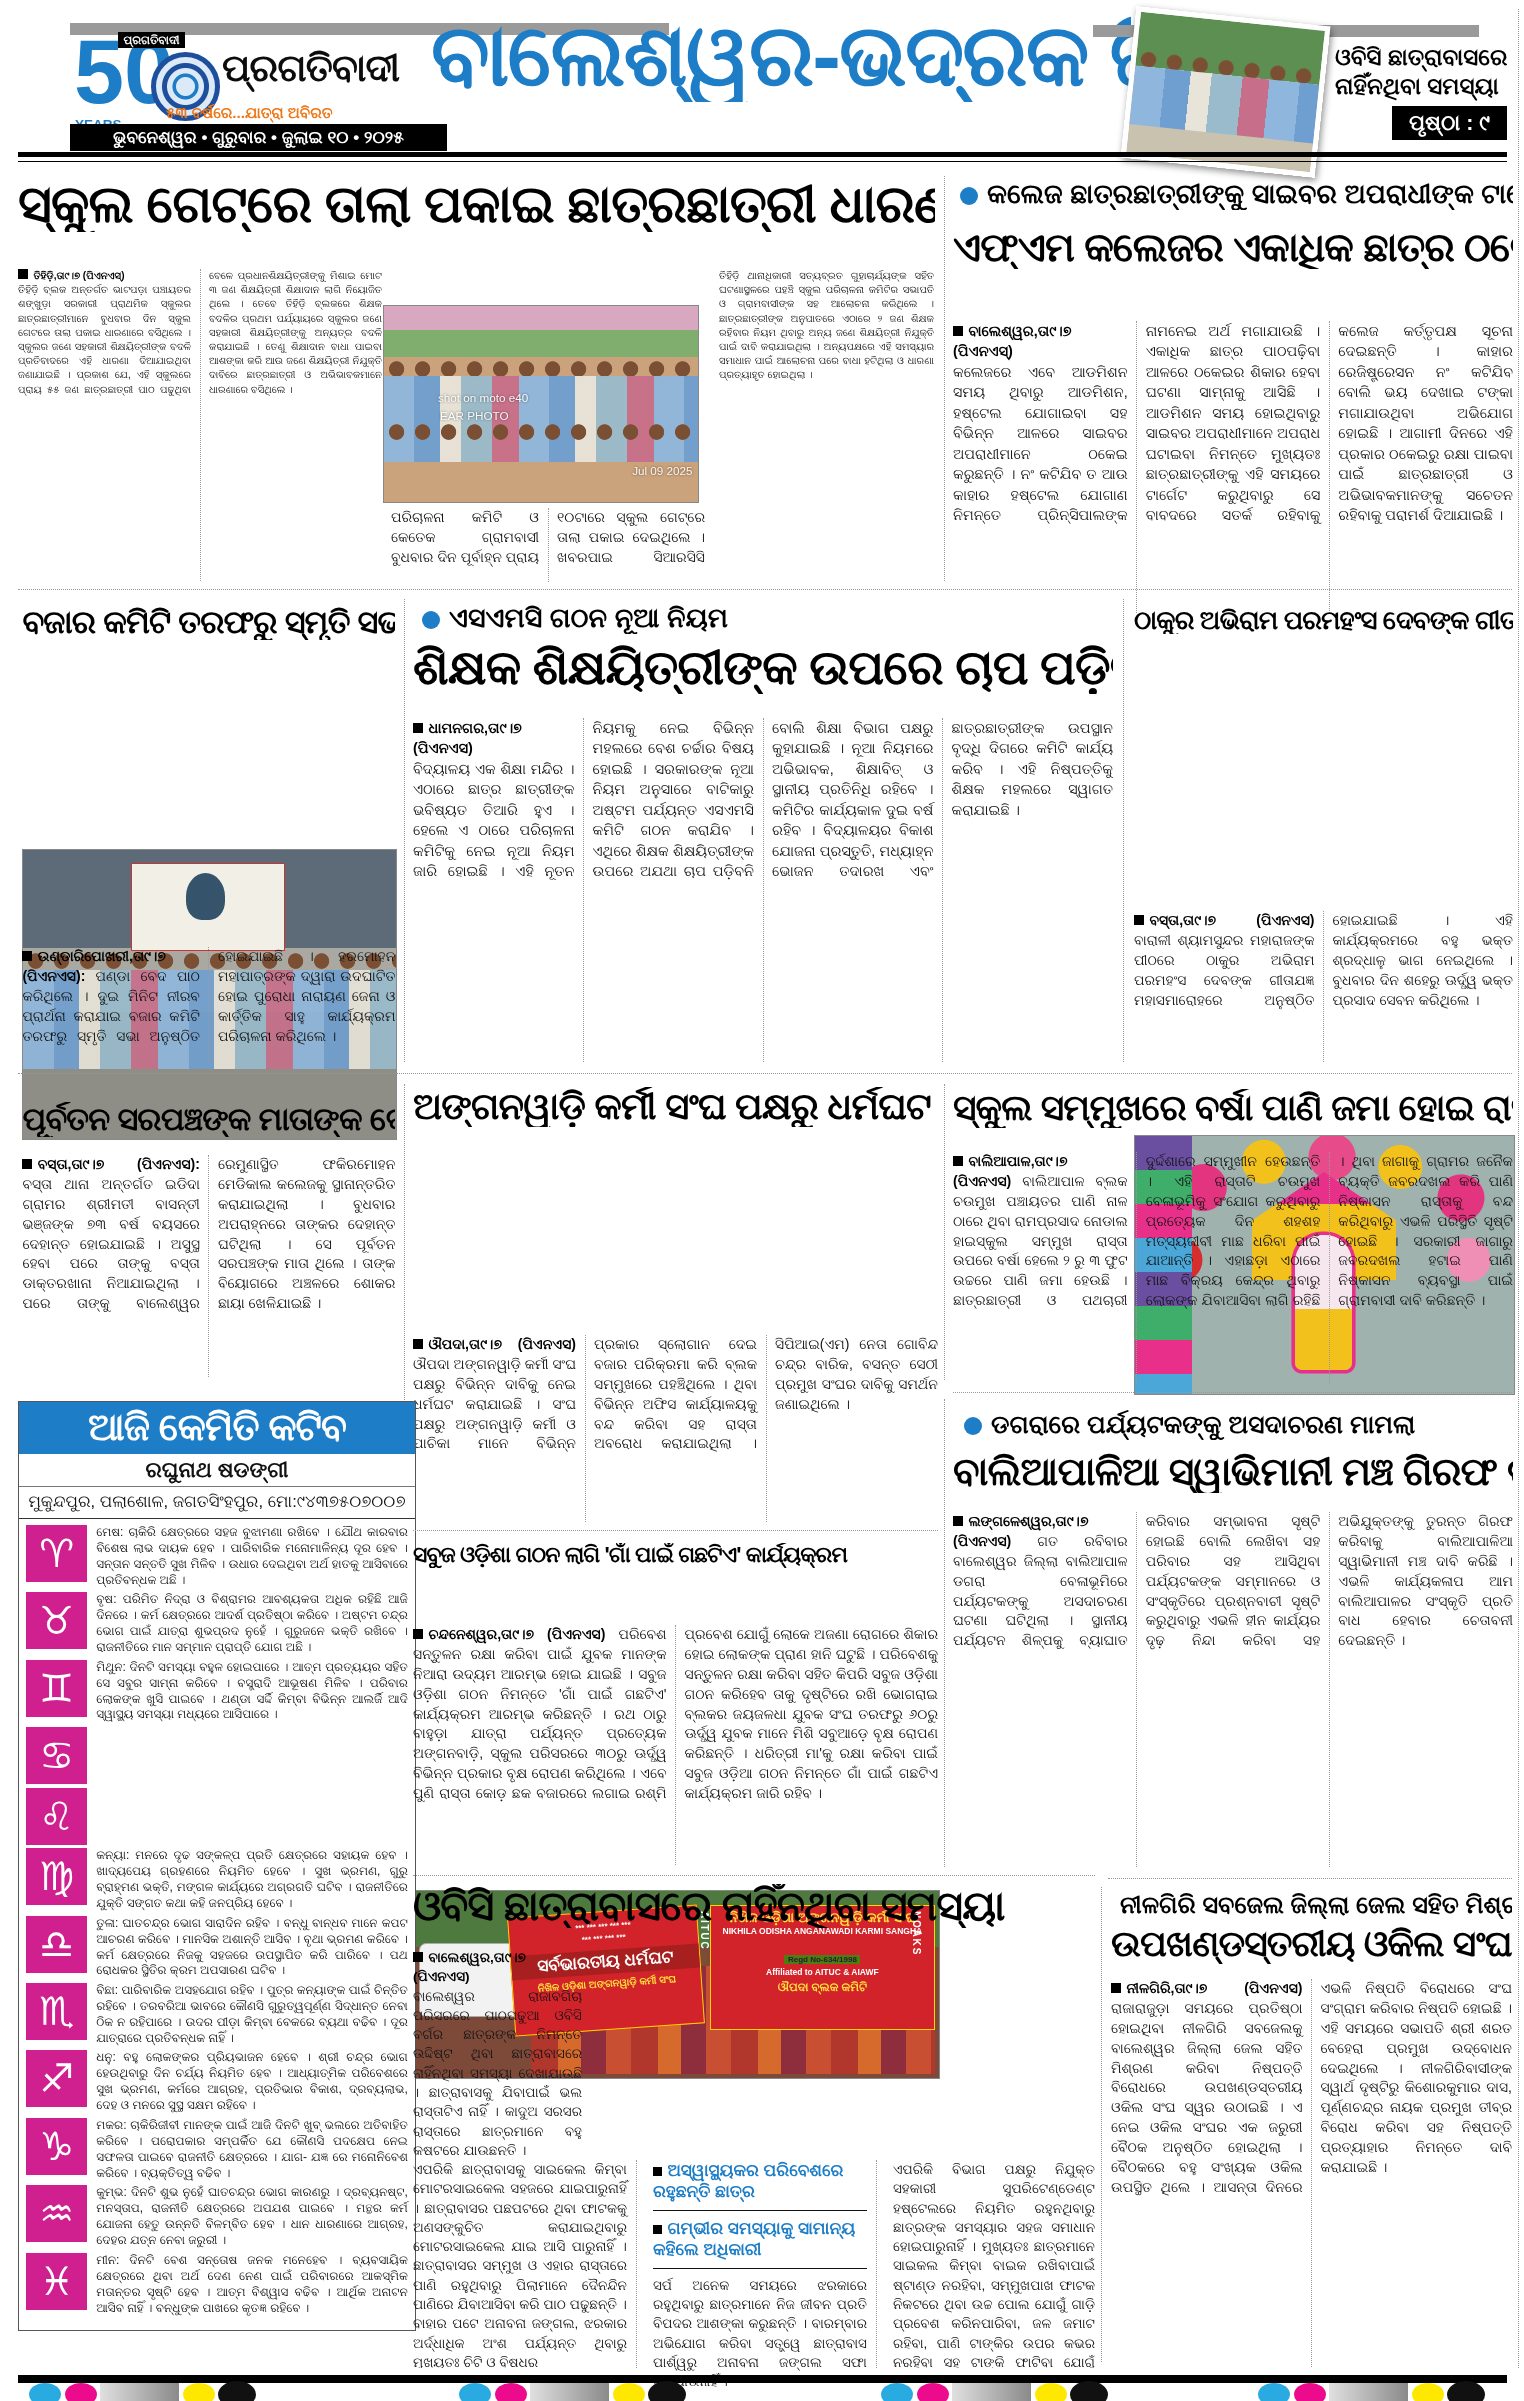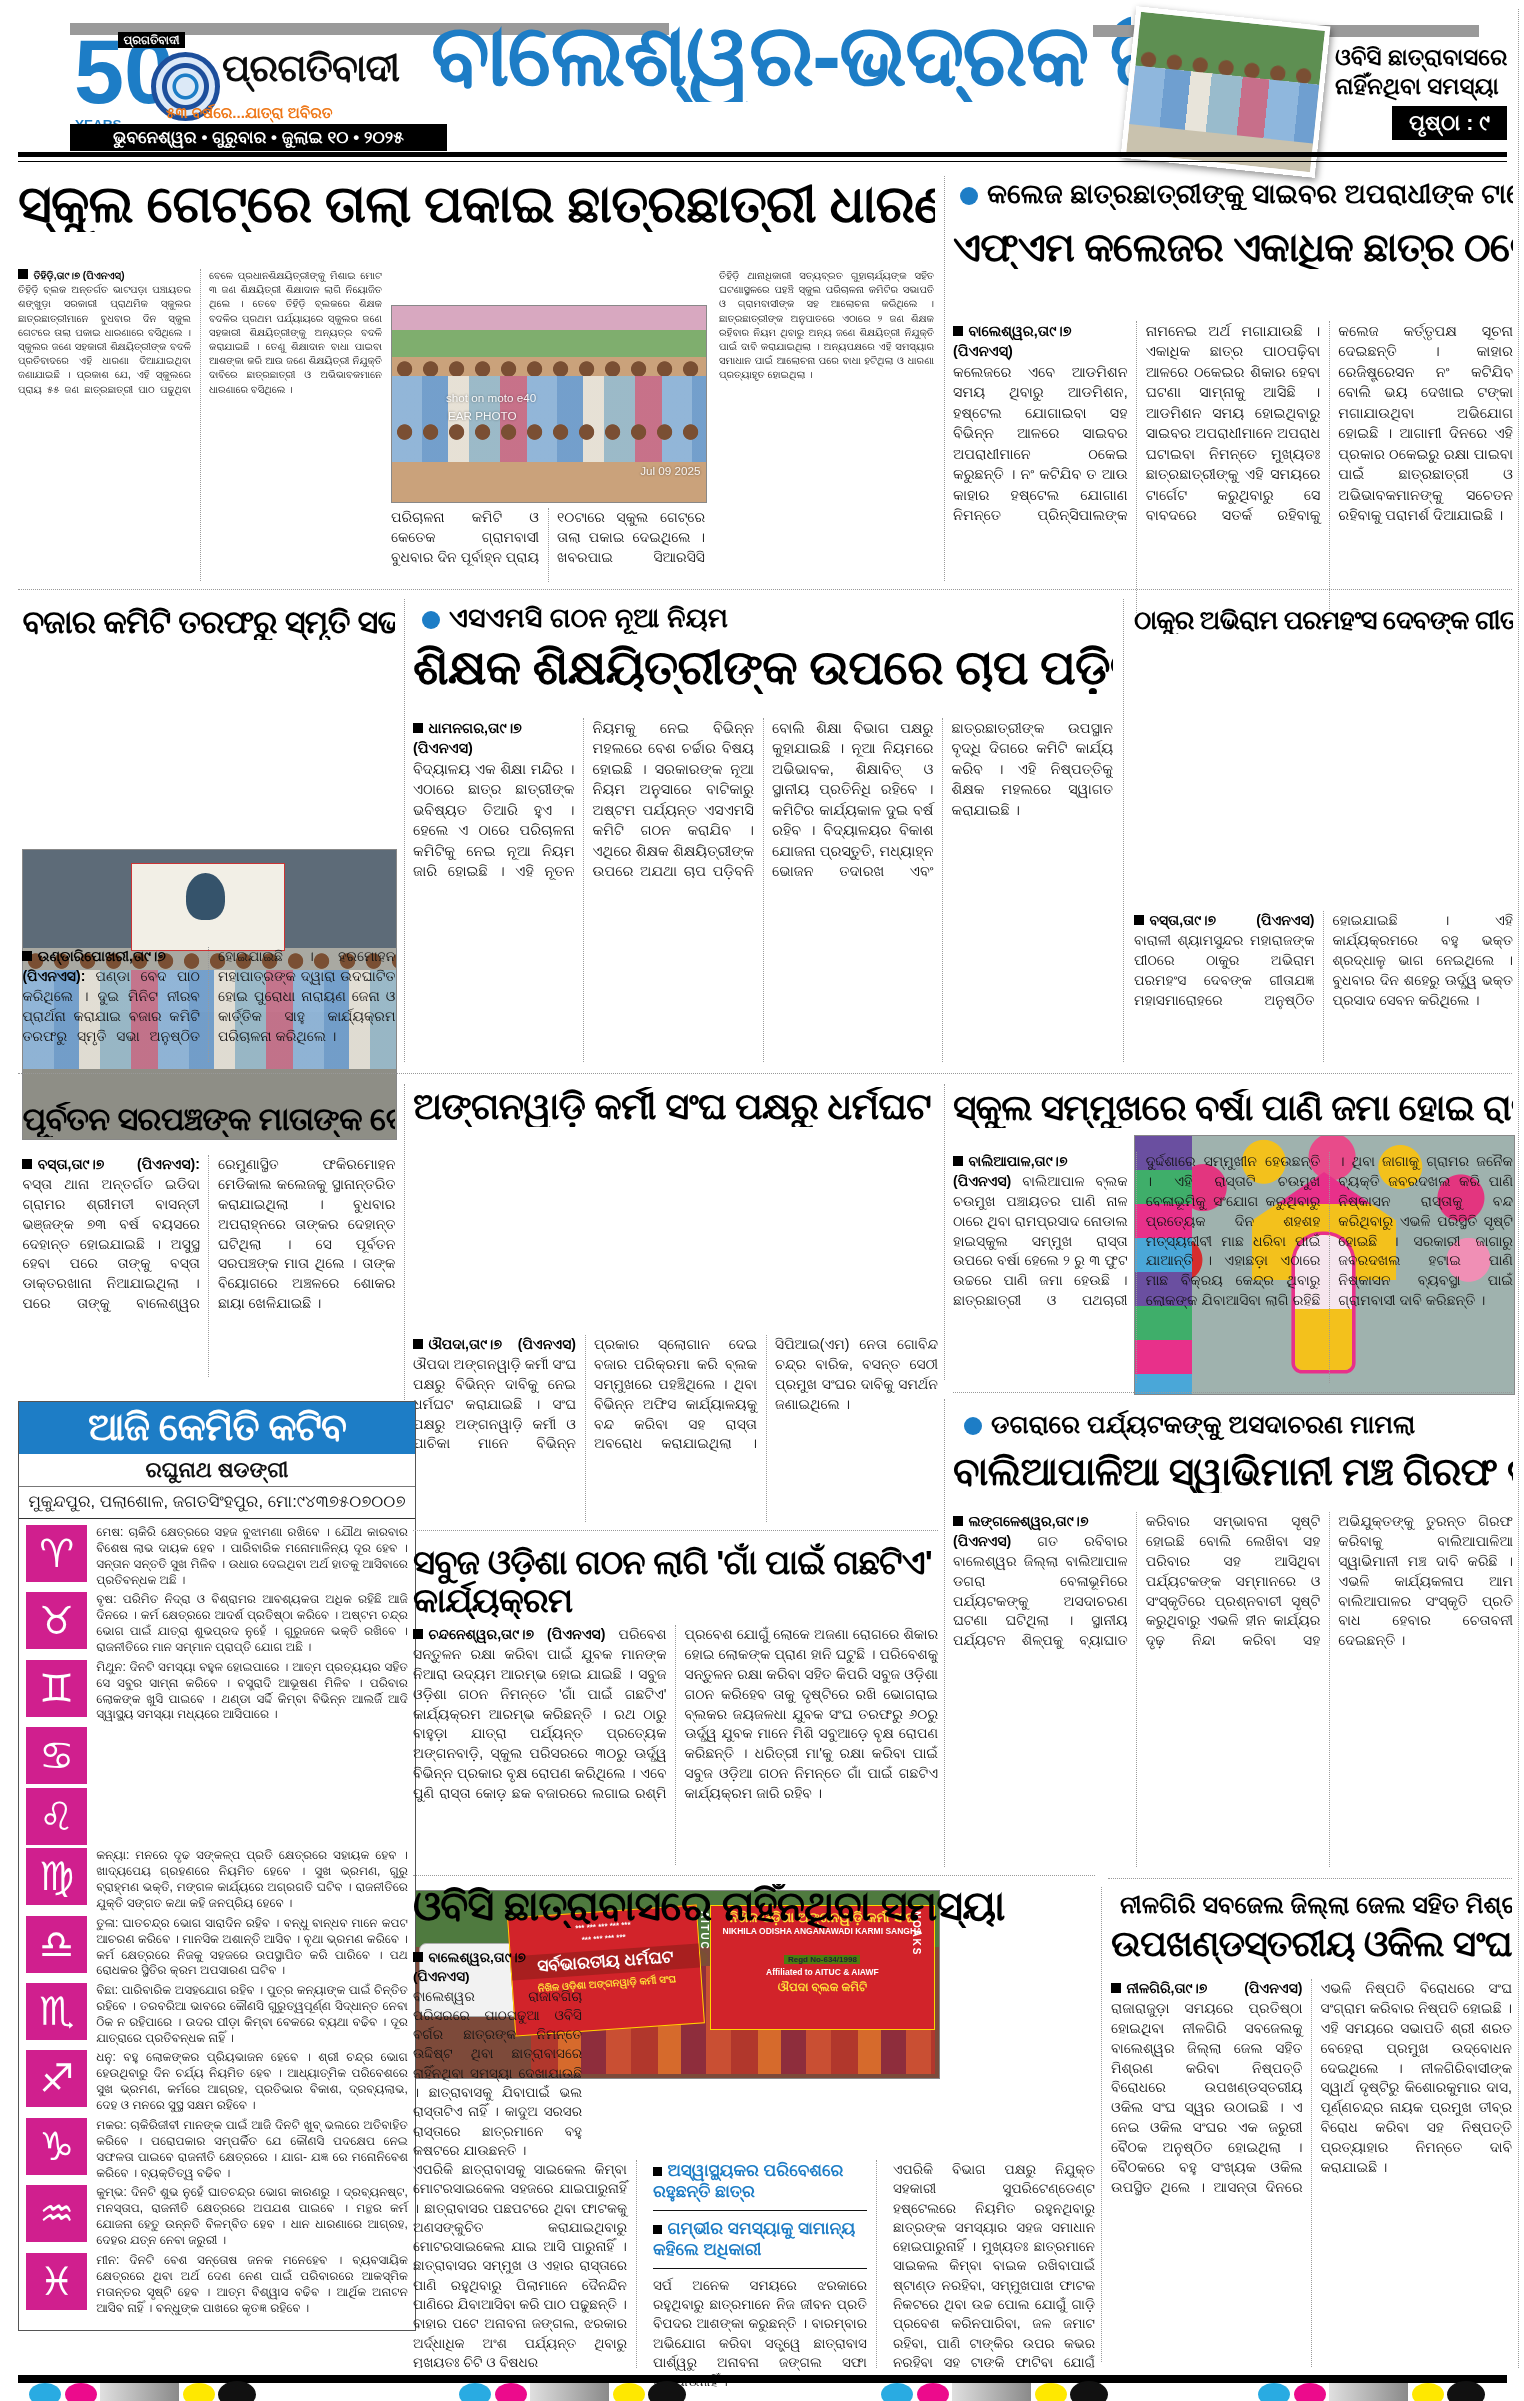--- a/index.html
+++ b/index.html
@@ -57,21 +57,21 @@
     <div class="abs" style="left:1392px;top:106px;width:115px;height:34px;background:#000;color:#fff;font-size:21.5px;font-weight:700;display:flex;align-items:center;justify-content:center;">ପୃଷ୍ଠା : ୯</div>
     <div class="abs" style="left:18px;top:152px;width:1489px;height:3.6px;border-top:5.4px solid #000;border-bottom:1.8px solid #000;"></div>
   </div>
 
   <div>
     <div class="abs hl" style="left:18px;top:176px;width:917px;font-size:52px;">ସ୍କୁଲ ଗେଟ୍‌ରେ ତାଲା ପକାଇ ଛାତ୍ରଛାତ୍ରୀ ଧାରଣାରେ ବସିଲେ</div>
     <div class="abs bodytx c2" style="left:18px;top:269px;width:364px;height:312px;">
       <div class="byline"><span class="sq"></span><span>ତିହିଡ଼ି,ତା୯।୭ (ପିଏନଏସ୍)</span></div>
       <span>ତିହିଡ଼ି ବ୍ଲକ ଅନ୍ତର୍ଗତ ଭାଟପଡ଼ା ପଞ୍ଚାୟତର ଶଙ୍ଖୁଡ଼ା ସରକାରୀ ପ୍ରାଥମିକ ସ୍କୁଲର ଛାତ୍ରଛାତ୍ରୀମାନେ ବୁଧବାର ଦିନ ସ୍କୁଲ ଗେଟରେ ତାଲା ପକାଇ ଧାରଣାରେ ବସିଥିଲେ । ସ୍କୁଲର ଜଣେ ସହକାରୀ ଶିକ୍ଷୟିତ୍ରୀଙ୍କ ବଦଳି ପ୍ରତିବାଦରେ ଏହି ଧାରଣା ଦିଆଯାଇଥିବା ଜଣାଯାଇଛି । ପ୍ରକାଶ ଯେ, ଏହି ସ୍କୁଲରେ ପ୍ରାୟ ୫୫ ଜଣ ଛାତ୍ରଛାତ୍ରୀ ପାଠ ପଢୁଥିବା ବେଳେ ପ୍ରଧାନଶିକ୍ଷୟିତ୍ରୀଙ୍କୁ ମିଶାଇ ମୋଟ ୩ ଜଣ ଶିକ୍ଷୟିତ୍ରୀ ଶିକ୍ଷାଦାନ ଲାଗି ନିୟୋଜିତ ଥିଲେ । ତେବେ ତିହିଡ଼ି ବ୍ଲକରେ ଶିକ୍ଷକ ବଦଳିର ପ୍ରଥମ ପର୍ଯ୍ୟାୟରେ ସ୍କୁଲର ଜଣେ ସହକାରୀ ଶିକ୍ଷୟିତ୍ରୀଙ୍କୁ ଅନ୍ୟତ୍ର ବଦଳି କରାଯାଇଛି । ତେଣୁ ଶିକ୍ଷାଦାନ ବାଧା ପାଇବା ଆଶଙ୍କା କରି ଆଉ ଜଣେ ଶିକ୍ଷୟିତ୍ରୀ ନିଯୁକ୍ତି ଦାବିରେ ଛାତ୍ରଛାତ୍ରୀ ଓ ଅଭିଭାବକମାନେ ଧାରଣାରେ ବସିଥିଲେ ।</span>
     </div>
-    <div class="abs photo" style="left:391px;top:305px;width:314px;height:196px;border:0.9px solid #888;background:linear-gradient(180deg,#d8a8c0 0 12%,#7fae6e 12% 26%,#caa27b 26% 100%);">
+    <div class="abs photo" style="left:383px;top:305px;width:314px;height:196px;border:0.9px solid #888;background:linear-gradient(180deg,#d8a8c0 0 12%,#7fae6e 12% 26%,#caa27b 26% 100%);">
       <div class="abs heads" style="left:0;top:52px;width:100%;height:21.5px;"></div>
       <div class="abs shirts" style="left:0;top:70px;width:100%;height:86px;opacity:.95;"></div>
       <div class="abs heads" style="left:0;top:115px;width:100%;height:21.5px;"></div>
       <div class="wm" style="left:54px;top:85px;">shot on moto e40</div>
       <div class="wm" style="left:56px;top:103px;">EAR PHOTO</div>
       <div class="wm" style="right:5.4px;bottom:25px;">Jul 09 2025</div>
     </div>
     <div class="abs bodytx c2" style="left:391px;top:508px;width:314px;height:74px;font-size:14px;"><span>ପରିଚାଳନା କମିଟି ଓ କେତେକ ଗ୍ରାମବାସୀ ବୁଧବାର ଦିନ ପୂର୍ବାହ୍ନ ପ୍ରାୟ ୧୦ଟାରେ ସ୍କୁଲ ଗେଟ୍‌ରେ ତାଲା ପକାଇ ଦେଇଥିଲେ । ଖବରପାଇ ସିଆରସିସି ତ୍ରିନାଥ ସେଠୀ ଘଟଣାସ୍ଥଳରେ ପହଞ୍ଚି ସେମାନଙ୍କୁ ବୁଝାଇବାକୁ ଚେଷ୍ଟା କରି ବିଫଳ ହୋଇଥିଲେ ।</span></div>
     <div class="abs bodytx" style="left:719px;top:269px;width:215px;height:312px;"><span>ତିହିଡ଼ି ଥାନାଧିକାରୀ ସତ୍ୟବ୍ରତ ଗୁହାଚାର୍ଯ୍ୟଙ୍କ ସହିତ ଘଟଣାସ୍ଥଳରେ ପହଞ୍ଚି ସ୍କୁଲ ପରିଚାଳନା କମିଟିର ସଭାପତି ଓ ଗ୍ରାମବାସୀଙ୍କ ସହ ଆଲୋଚନା କରିଥିଲେ । ଛାତ୍ରଛାତ୍ରୀଙ୍କ ଅନୁପାତରେ ଏଠାରେ ୨ ଜଣ ଶିକ୍ଷକ ରହିବାର ନିୟମ ଥିବାରୁ ଅନ୍ୟ ଜଣେ ଶିକ୍ଷୟିତ୍ରୀ ନିଯୁକ୍ତି ପାଇଁ ଦାବି କରାଯାଇଥିଲା । ଅନ୍ୟପକ୍ଷରେ ଏହି ସମସ୍ୟାର ସମାଧାନ ପାଇଁ ଆଲୋଚନା ପରେ ବାଧା ହଟିଥିଲା ଓ ଧାରଣା ପ୍ରତ୍ୟାହୃତ ହୋଇଥିଲା ।</span></div>
   </div>
@@ -249,21 +249,21 @@
       <div class="astro-row">
           <div class="astro-ic">♓</div>
           <div class="astro-tx"><span>ମୀନ:</span> <span>ଦିନଟି ବେଶ ସନ୍ତୋଷ ଜନକ ମନେହେବ । ବ୍ୟବସାୟିକ କ୍ଷେତ୍ରରେ ଥିବା ଅର୍ଥ ଦେଣ ନେଣ ପାଇଁ ପରିବାରରେ ଆକସ୍ମିକ ମତାନ୍ତର ସୃଷ୍ଟି ହେବ । ଆତ୍ମ ବିଶ୍ୱାସ ବଢିବ । ଆର୍ଥିକ ଅନାଟନ ଆସିବ ନାହିଁ । ବନ୍ଧୁଙ୍କ ପାଖରେ କୃତଜ୍ଞ ରହିବେ ।</span></div>
         </div>
     </div>
   </div>
 
   <div class="abs hdot" style="left:413px;top:1530px;width:525px;"></div>
 
   <div>
-    <div class="abs hl wrap" style="left:413px;top:1543px;width:525px;font-size:34px;line-height:1.12;">ସବୁଜ ଓଡ଼ିଶା ଗଠନ ଲାଗି 'ଗାଁ ପାଇଁ ଗଛଟିଏ' କାର୍ଯ୍ୟକ୍ରମ</div>
+    <div class="abs hl wrap" style="left:413px;top:1543px;width:525px;font-size:22px;line-height:1.12;">ସବୁଜ ଓଡ଼ିଶା ଗଠନ ଲାଗି 'ଗାଁ ପାଇଁ ଗଛଟିଏ' କାର୍ଯ୍ୟକ୍ରମ</div>
     <div class="abs bodytx c2" style="left:413px;top:1625px;width:525px;height:240px;font-size:14px;">
       <span class="byline"><span class="sq"></span><span>ଚନ୍ଦନେଶ୍ୱର,ତା୯।୭ (ପିଏନଏସ)</span></span>
       <span>ପରିବେଶ ସନ୍ତୁଳନ ରକ୍ଷା କରିବା ପାଇଁ ଯୁବକ ମାନଙ୍କ ନିଆରା ଉଦ୍ୟମ ଆରମ୍ଭ ହୋଇ ଯାଇଛି । ସବୁଜ ଓଡ଼ିଶା ଗଠନ ନିମନ୍ତେ 'ଗାଁ ପାଇଁ ଗଛଟିଏ' କାର୍ଯ୍ୟକ୍ରମ ଆରମ୍ଭ କରିଛନ୍ତି । ରଥ ଠାରୁ ବାହୁଡ଼ା ଯାତ୍ରା ପର୍ଯ୍ୟନ୍ତ ପ୍ରତ୍ୟେକ ଅଙ୍ଗନବାଡ଼ି, ସ୍କୁଲ ପରିସରରେ ୩୦ରୁ ଊର୍ଦ୍ଧ୍ୱ ବିଭିନ୍ନ ପ୍ରକାର ବୃକ୍ଷ ରୋପଣ କରିଥିଲେ । ଏବେ ପୁଣି ରାସ୍ତା କୋଡ଼ ଛକ ବଜାରରେ ଲଗାଇ ରଶ୍ମି ପ୍ରବେଶ ଯୋଗୁଁ ଲୋକେ ଅଜଣା ରୋଗରେ ଶିକାର ହୋଇ ଲୋକଙ୍କ ପ୍ରାଣ ହାନି ଘଟୁଛି । ପରିବେଶକୁ ସନ୍ତୁଳନ ରକ୍ଷା କରିବା ସହିତ କିପରି ସବୁଜ ଓଡ଼ିଶା ଗଠନ କରିହେବ ତାକୁ ଦୃଷ୍ଟିରେ ରଖି ଭୋଗରାଇ ବ୍ଲକର ଜୟଜଳଧା ଯୁବକ ସଂଘ ତରଫରୁ ୬୦ରୁ ଊର୍ଦ୍ଧ୍ୱ ଯୁବକ ମାନେ ମିଶି ସବୁଆଡ଼େ ବୃକ୍ଷ ରୋପଣ କରିଛନ୍ତି । ଧରିତ୍ରୀ ମା'କୁ ରକ୍ଷା କରିବା ପାଇଁ ସବୁଜ ଓଡ଼ିଆ ଗଠନ ନିମନ୍ତେ ଗାଁ ପାଇଁ ଗଛଟିଏ କାର୍ଯ୍ୟକ୍ରମ ଜାରି ରହିବ ।</span>
     </div>
   </div>
 
   <div class="abs hdot" style="left:413px;top:1875px;width:682px;"></div>
   <div class="abs hdot" style="left:1108px;top:1878px;width:404px;"></div>
   <div class="abs vdot" style="left:1101px;top:1887px;height:475px;"></div>
 

